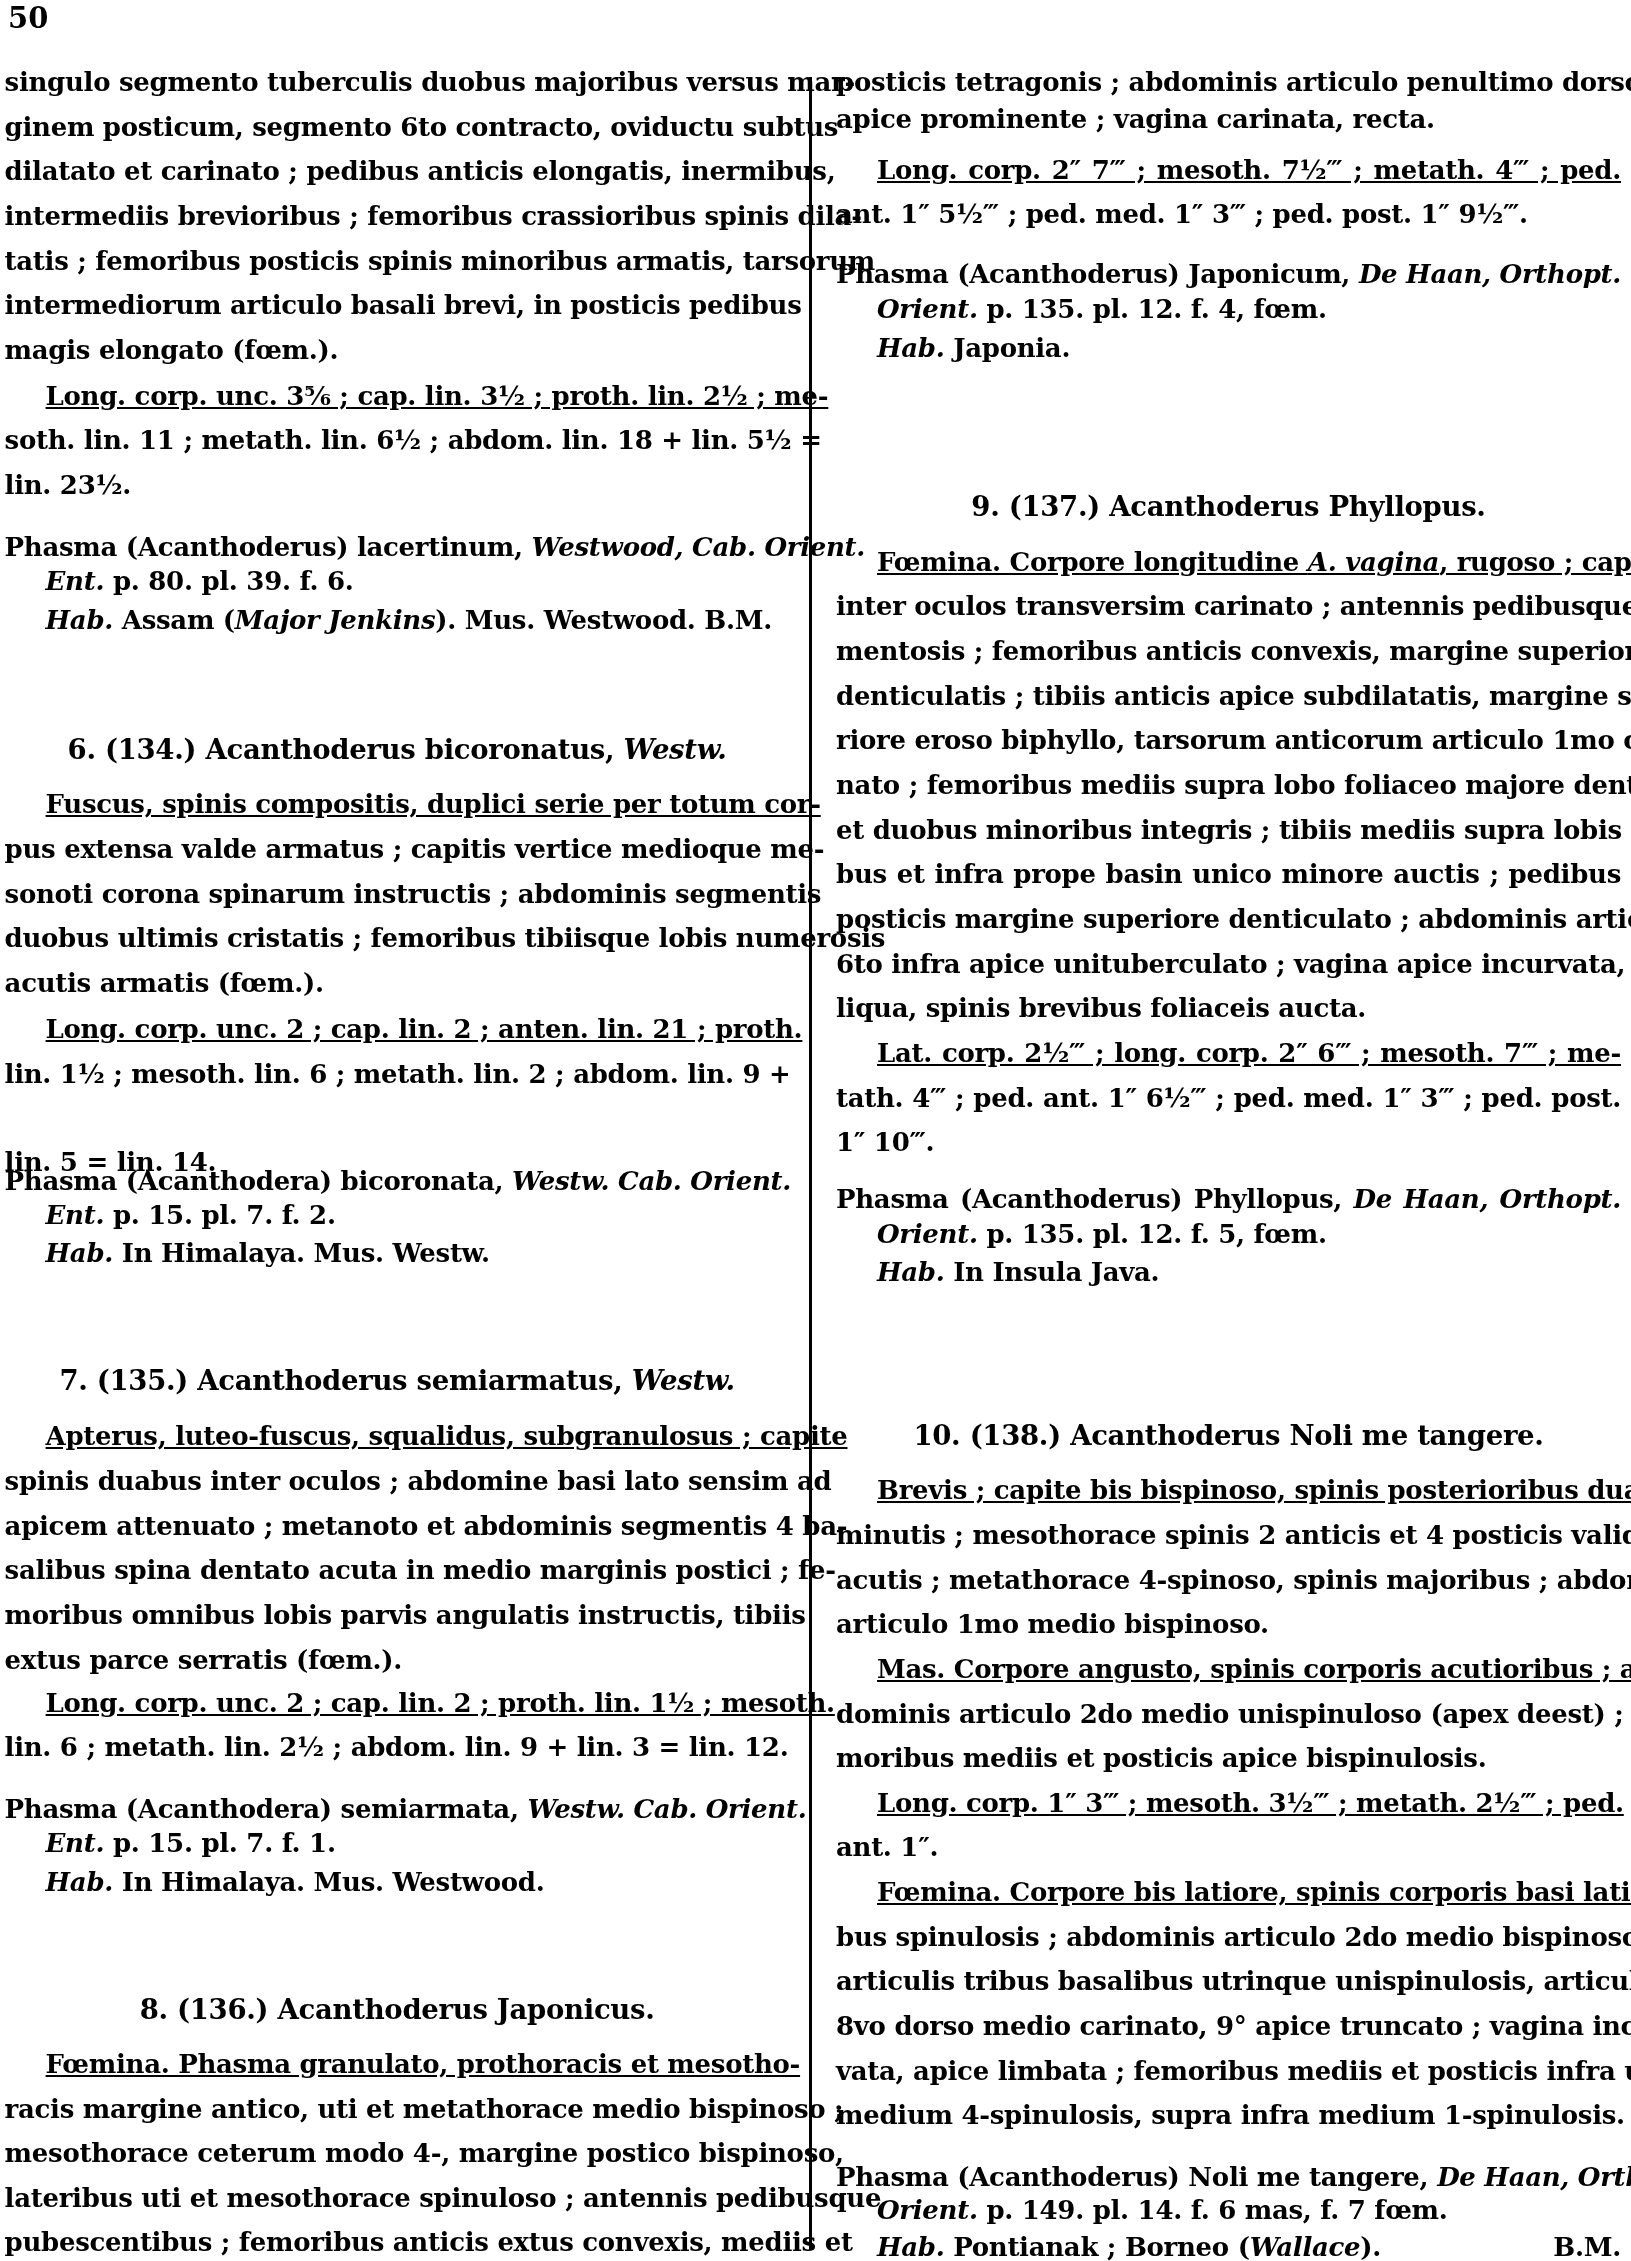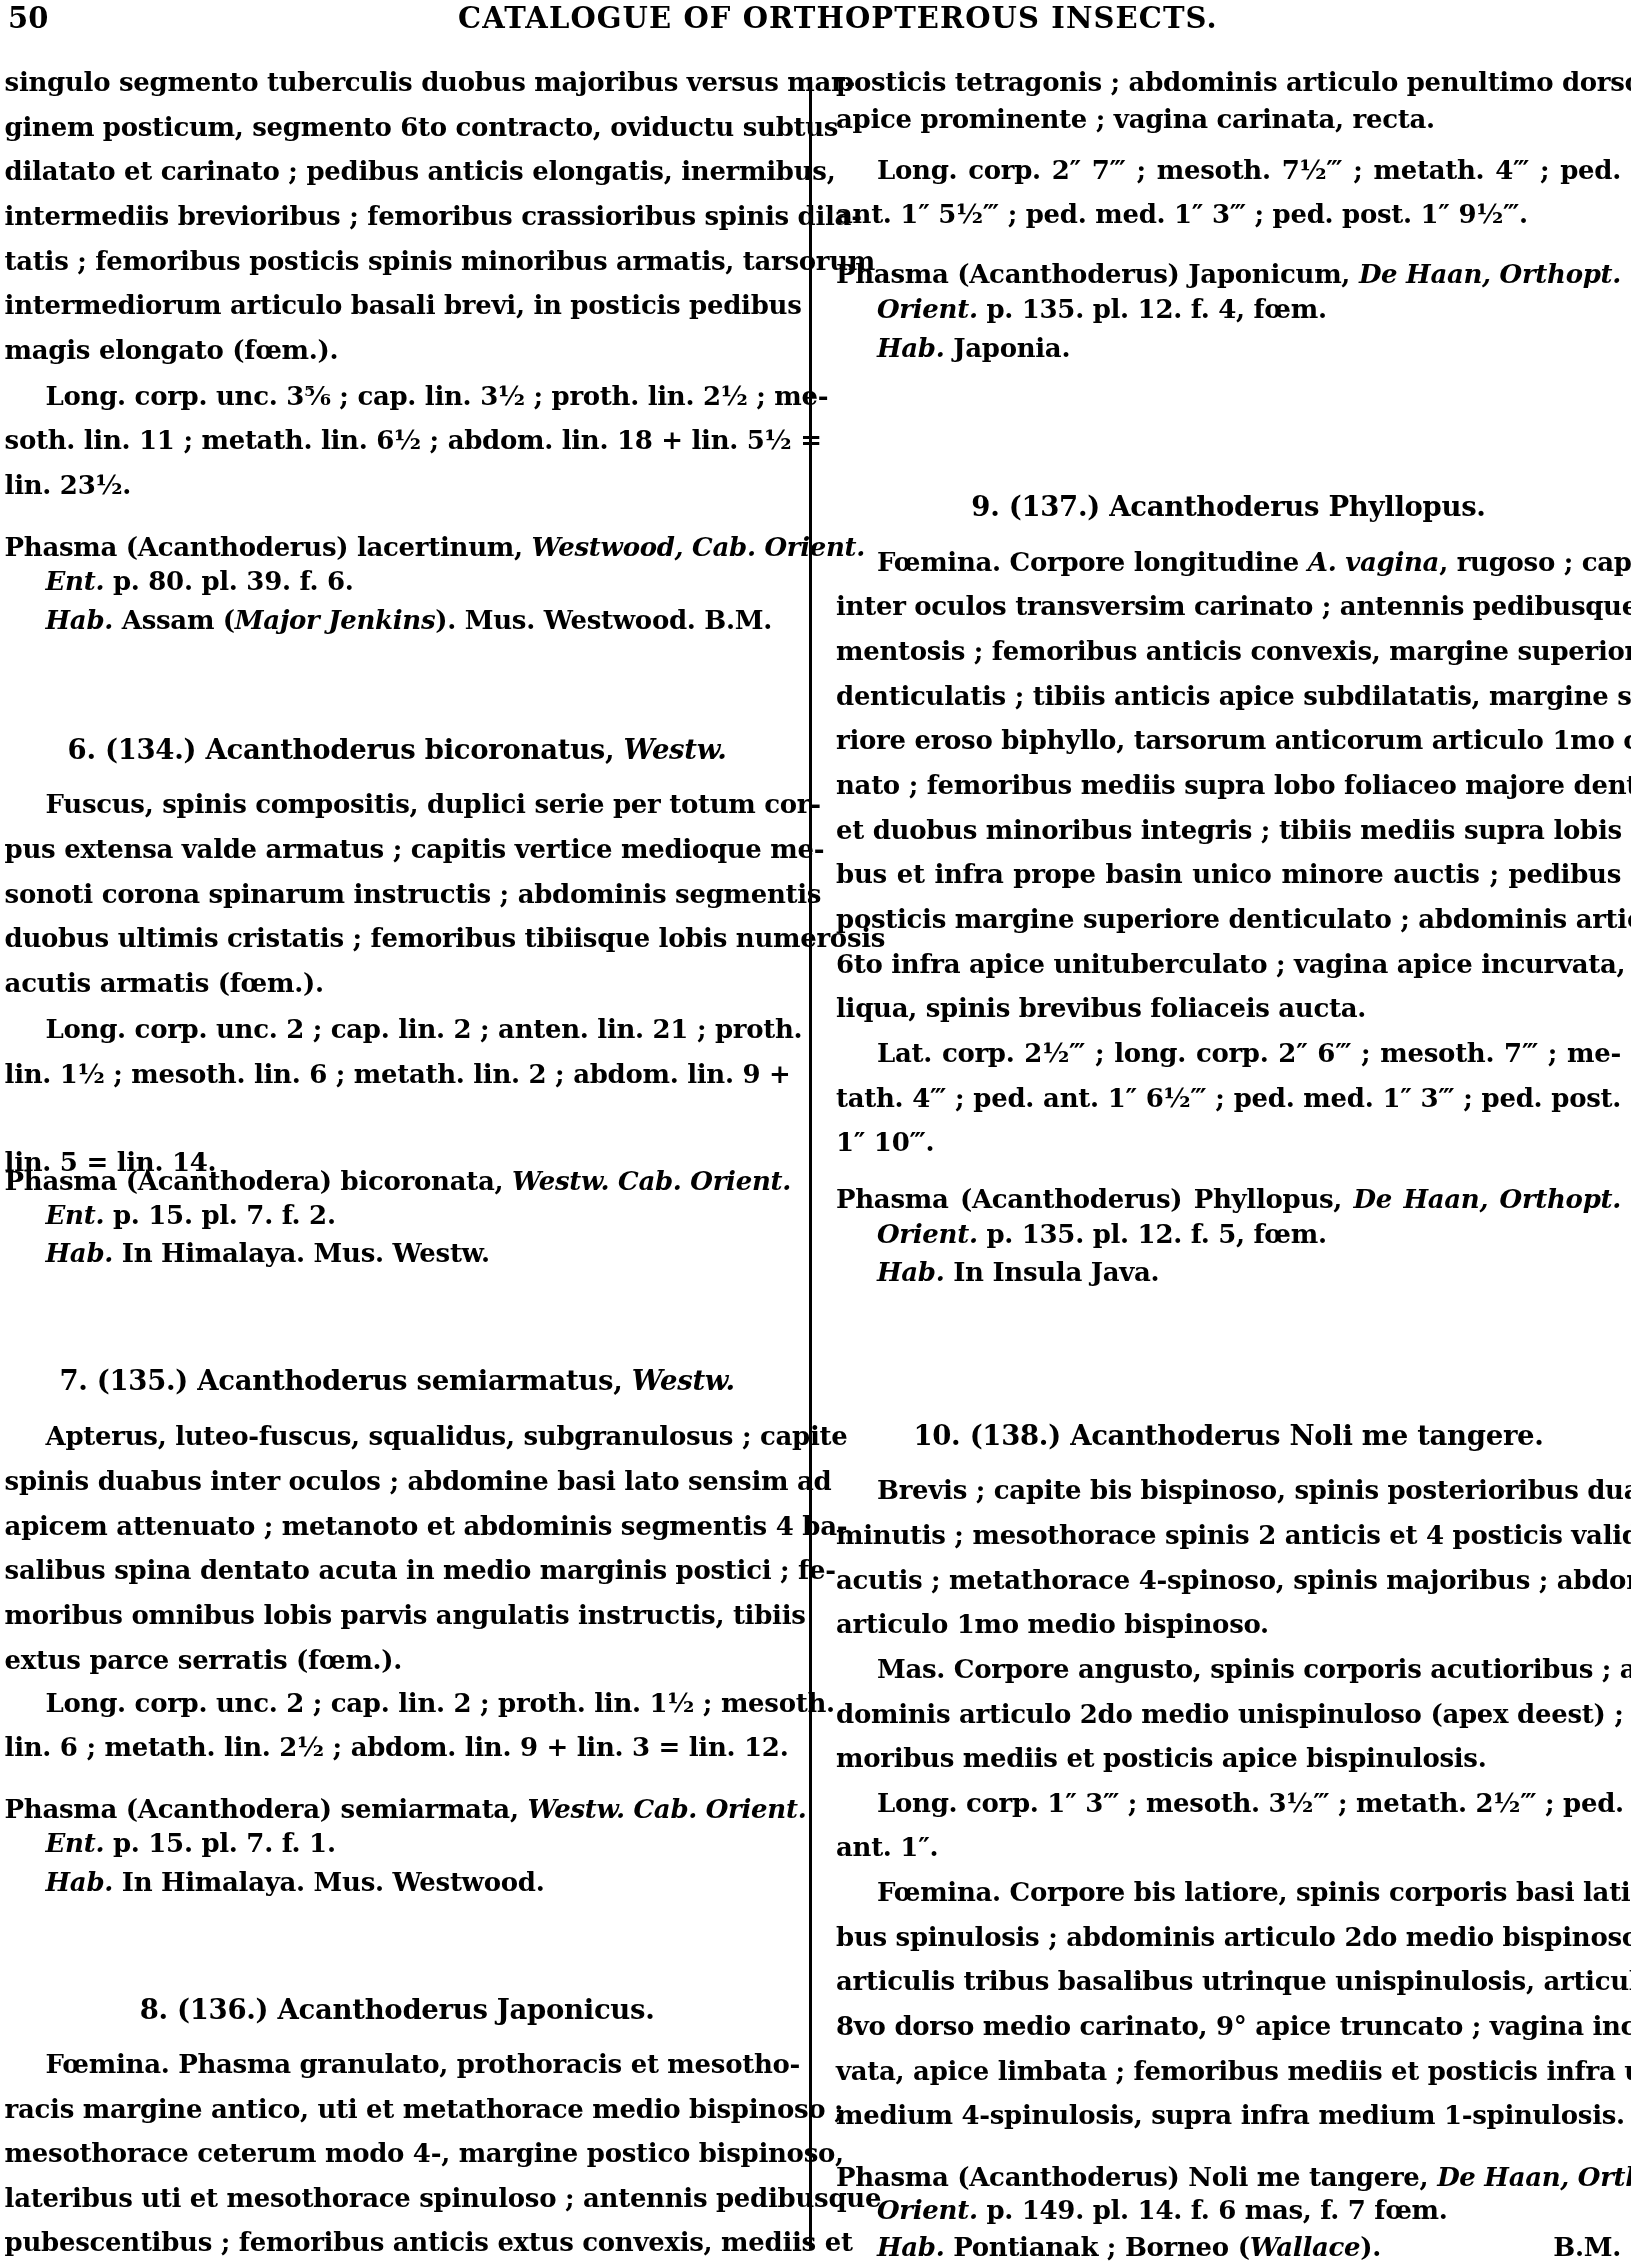--- a/index.html
+++ b/index.html
@@ -17,33 +17,32 @@
   .col-right { left: 836px; width: 785px; }
   .divider { position: absolute; left: 809px; top: 77px; width: 2.9px; height: 2173px; background: #000; }
 
   .line {
     position: absolute; left: 0; width: 785px;
     font-size: 26px; line-height: 37px; height: 37px; white-space: nowrap;
     font-weight: bold; text-align: justify; text-align-last: justify;
     letter-spacing: -0.3px;
   }
   .line.last { text-align-last: left; }
-  .line.indent { padding-left: 41px; width: 744px; }
+  .line.indent { padding-left: 41px; width: 744px; text-decoration: underline; }
   .line.cite-indent { padding-left: 41px; width: 744px; text-align-last: left; }
   .line.center { text-align: center; text-align-last: center; }
   .it { font-style: italic; }
   .heading { font-size: 27.5px; }
   .row-split { display: flex; justify-content: space-between; }
 </style>
 </head>
 <body>
 
 <div class="page-header">
   <span class="page-number">50</span>
-  <span class="running-title">CATALOGUE OF ORTHOPTEROUS INSECTS.</span>
 </div>
 
 <div class="divider"></div>
 
 <div class="column col-left">
   <div>
     <div class="line" style="top:0px">singulo segmento tuberculis duobus majoribus versus mar-</div>
     <div class="line" style="top:45px">ginem posticum, segmento 6to contracto, oviductu subtus</div>
     <div class="line" style="top:89px">dilatato et carinato ; pedibus anticis elongatis, inermibus,</div>
     <div class="line" style="top:134px">intermediis brevioribus ; femoribus crassioribus spinis dila-</div>

